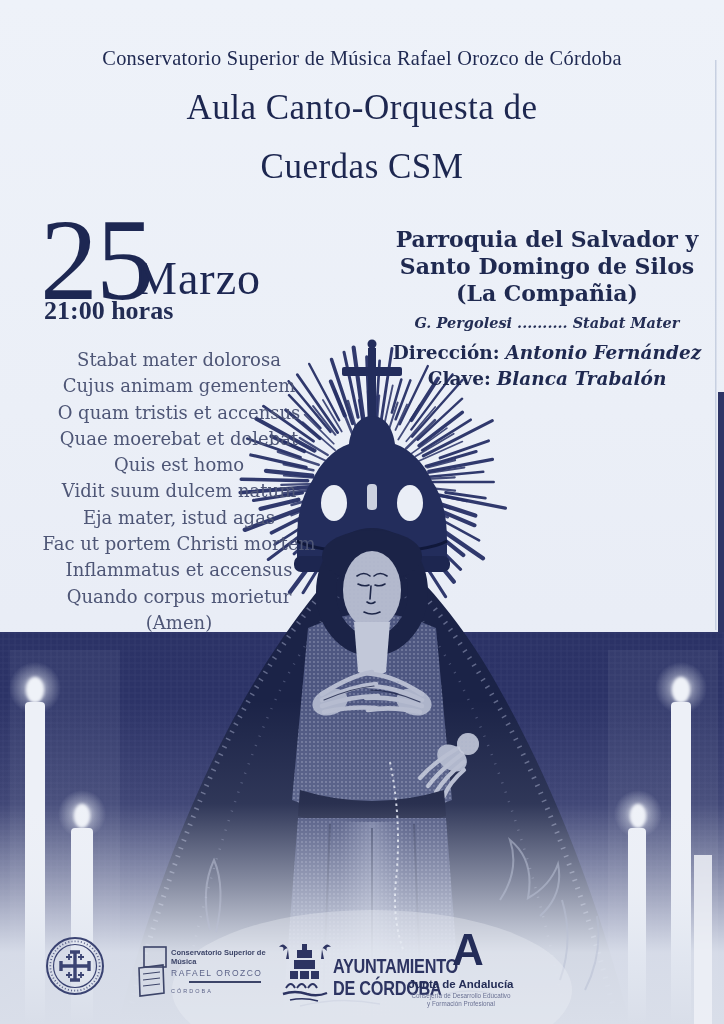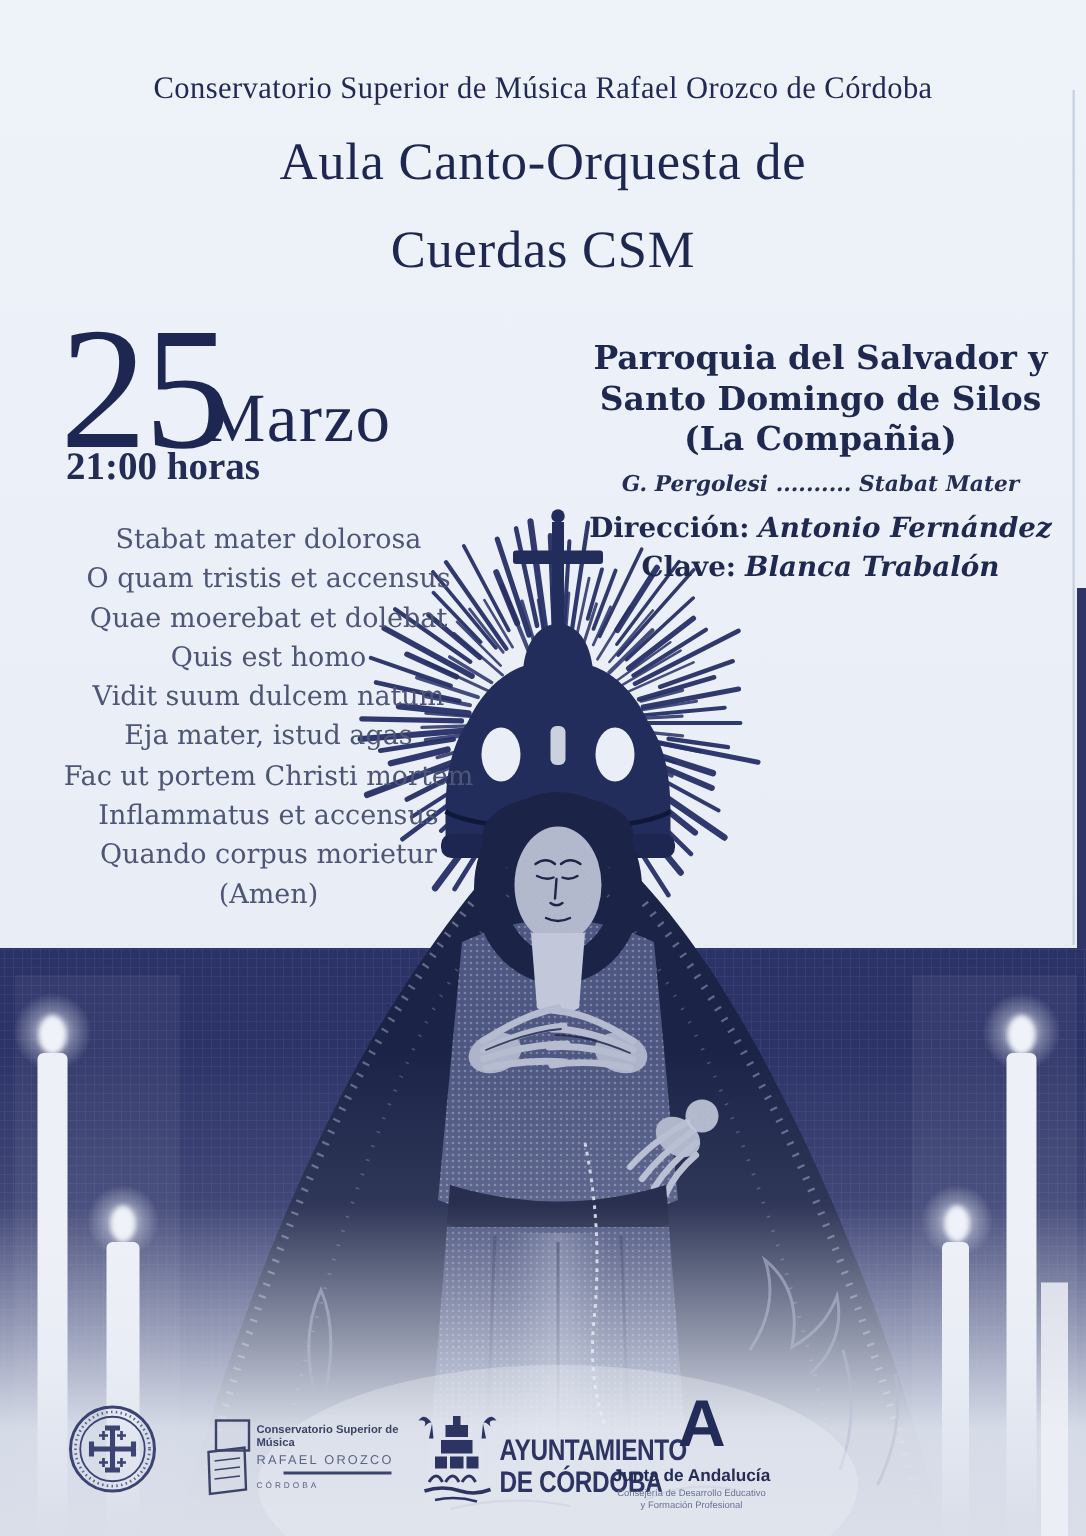--- a/index.html
+++ b/index.html
@@ -389,20 +389,21 @@
     </div>
     <div class="credit-line">
       <span class="credit-label">Clave:</span>
       <span class="credit-name">Blanca Trabalón</span>
     </div>
   </div>
 
   <div id="lyrics" class="abs">
 
   <div class="lyric-line">Stabat mater dolorosa</div>
+      <div class="lyric-line">Cujus animam gementem</div>
       <div class="lyric-line">O quam tristis et accensus</div>
       <div class="lyric-line">Quae moerebat et dolebat</div>
       <div class="lyric-line">Quis est homo</div>
       <div class="lyric-line">Vidit suum dulcem natum</div>
       <div class="lyric-line">Eja mater, istud agas</div>
       <div class="lyric-line">Fac ut portem Christi mortem</div>
       <div class="lyric-line">Inflammatus et accensus</div>
       <div class="lyric-line">Quando corpus morietur</div>
       <div class="lyric-line">(Amen)</div>
     </div>

